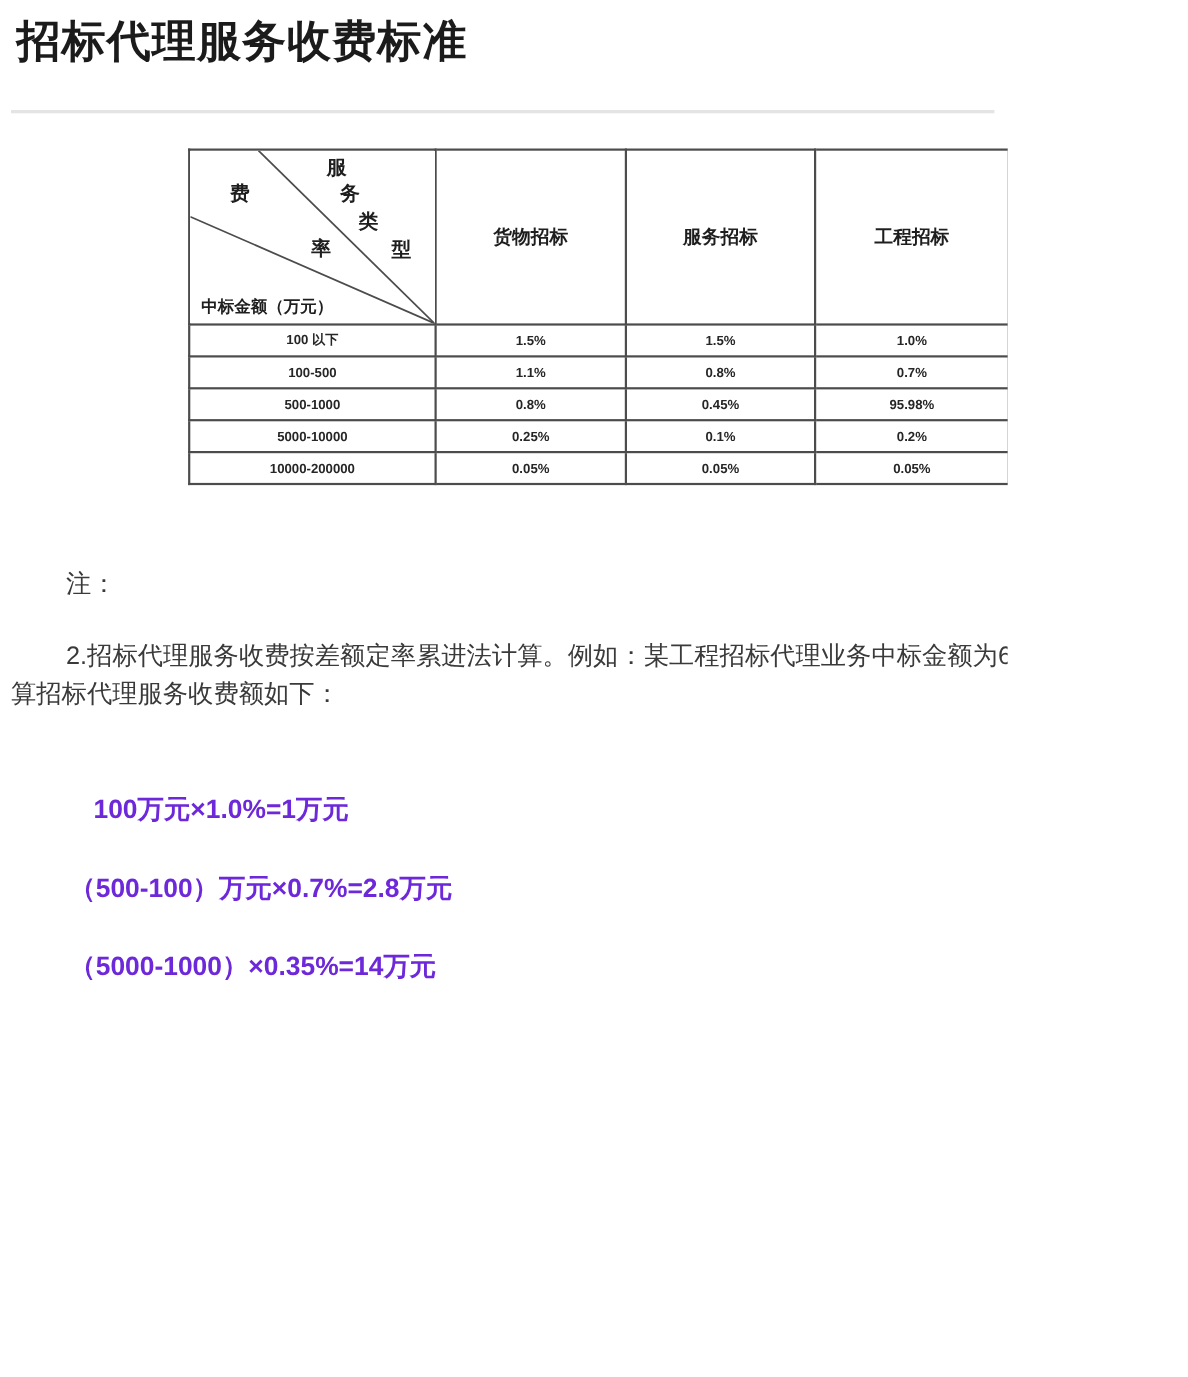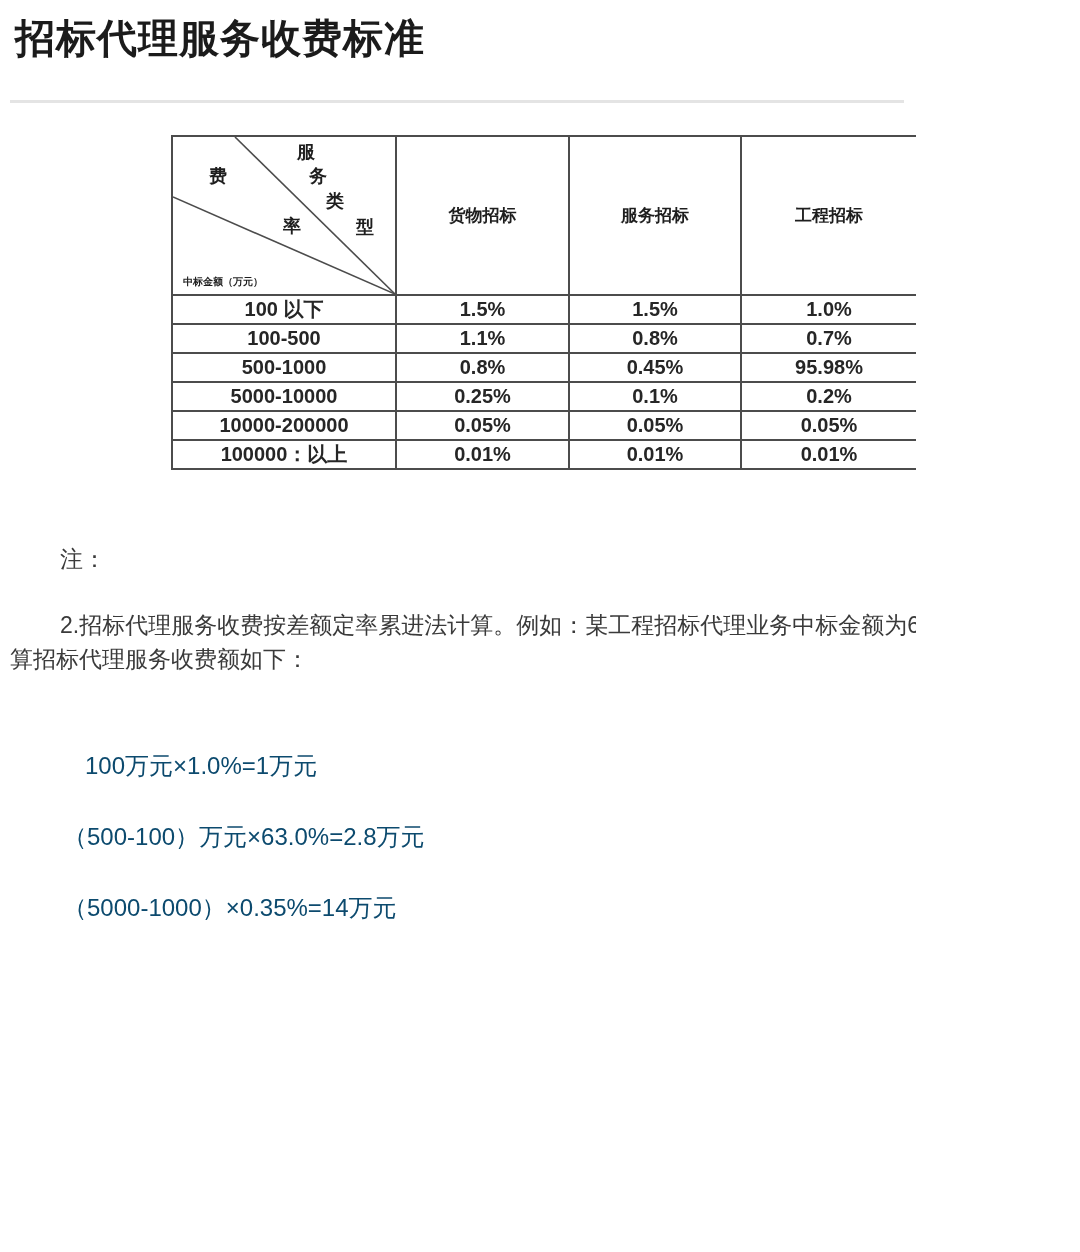--- a/index.html
+++ b/index.html
@@ -42,21 +42,21 @@
     background:#ffffff;
   }
   table.fee thead th{
     height:157px;
     font-size:17px;
     font-weight:700;
     color:#1e1e1e;
   }
   table.fee tbody td{
     height:27px;
-    font-size:20px;
+    font-size:12px;
     font-weight:600;
   }
   
   th.diag{
     position:relative;
     padding:0;
   }
   th.diag svg{
     position:absolute;
     left:0;top:0;
@@ -73,21 +73,21 @@
   .dc.s1{left:124px;top:6px;}
   .dc.s2{left:136px;top:30px;}
   .dc.s3{left:153px;top:55px;}
   .dc.s4{left:183px;top:81px;}
   .dc.f1{left:36px;top:30px;}
   .dc.f2{left:110px;top:80px;}
   .diag-bottom{
     position:absolute;
     left:10px;
     bottom:5px;
-    font-size:10px;
+    font-size:15px;
     font-weight:700;
     white-space:nowrap;
     color:#1e1e1e;
   }
   
   .notes{
     margin:72px 0 0 0;
     padding:0 10px;
     width:1060px;
   }
@@ -104,21 +104,22 @@
   
   .calcs{
     margin:75px 0 0 0;
     padding:0 10px;
   }
   .calc{
     margin:0 0 41px 0;
     padding-left:53px;
     font-size:24px;
     line-height:30px;
-    color:#0c4a6e;
+    color:#6d28d9;
+    font-weight:bold;
   }
   .calc.first{
     padding-left:75px;
   }
 </style>
 </head>
 <body>
 
 <div class="page">
 
@@ -176,33 +177,27 @@
         <td>0.25%</td>
         <td>0.1%</td>
         <td>0.2%</td>
       </tr>
       <tr>
         <td>10000-200000</td>
         <td>0.05%</td>
         <td>0.05%</td>
         <td>0.05%</td>
       </tr>
-      <tr>
-        <td>100000：以上</td>
-        <td>0.01%</td>
-        <td>0.01%</td>
-        <td>0.01%</td>
-      </tr>
     </tbody>
   </table>
 
   <section class="notes">
     <p class="note">注：</p>
     <p class="note note-gap">2.招标代理服务收费按差额定率累进法计算。例如：某工程招标代理业务中标金额为6000万元，计算招标代理服务收费额如下：</p>
   </section>
 
   <section class="calcs">
     <p class="calc first">100万元×1.0%=1万元</p>
-    <p class="calc">（500-100）万元×63.0%=2.8万元</p>
+    <p class="calc">（500-100）万元×0.7%=2.8万元</p>
     <p class="calc">（5000-1000）×0.35%=14万元</p>
   </section>
 
 </div>
 
 </body></html>

